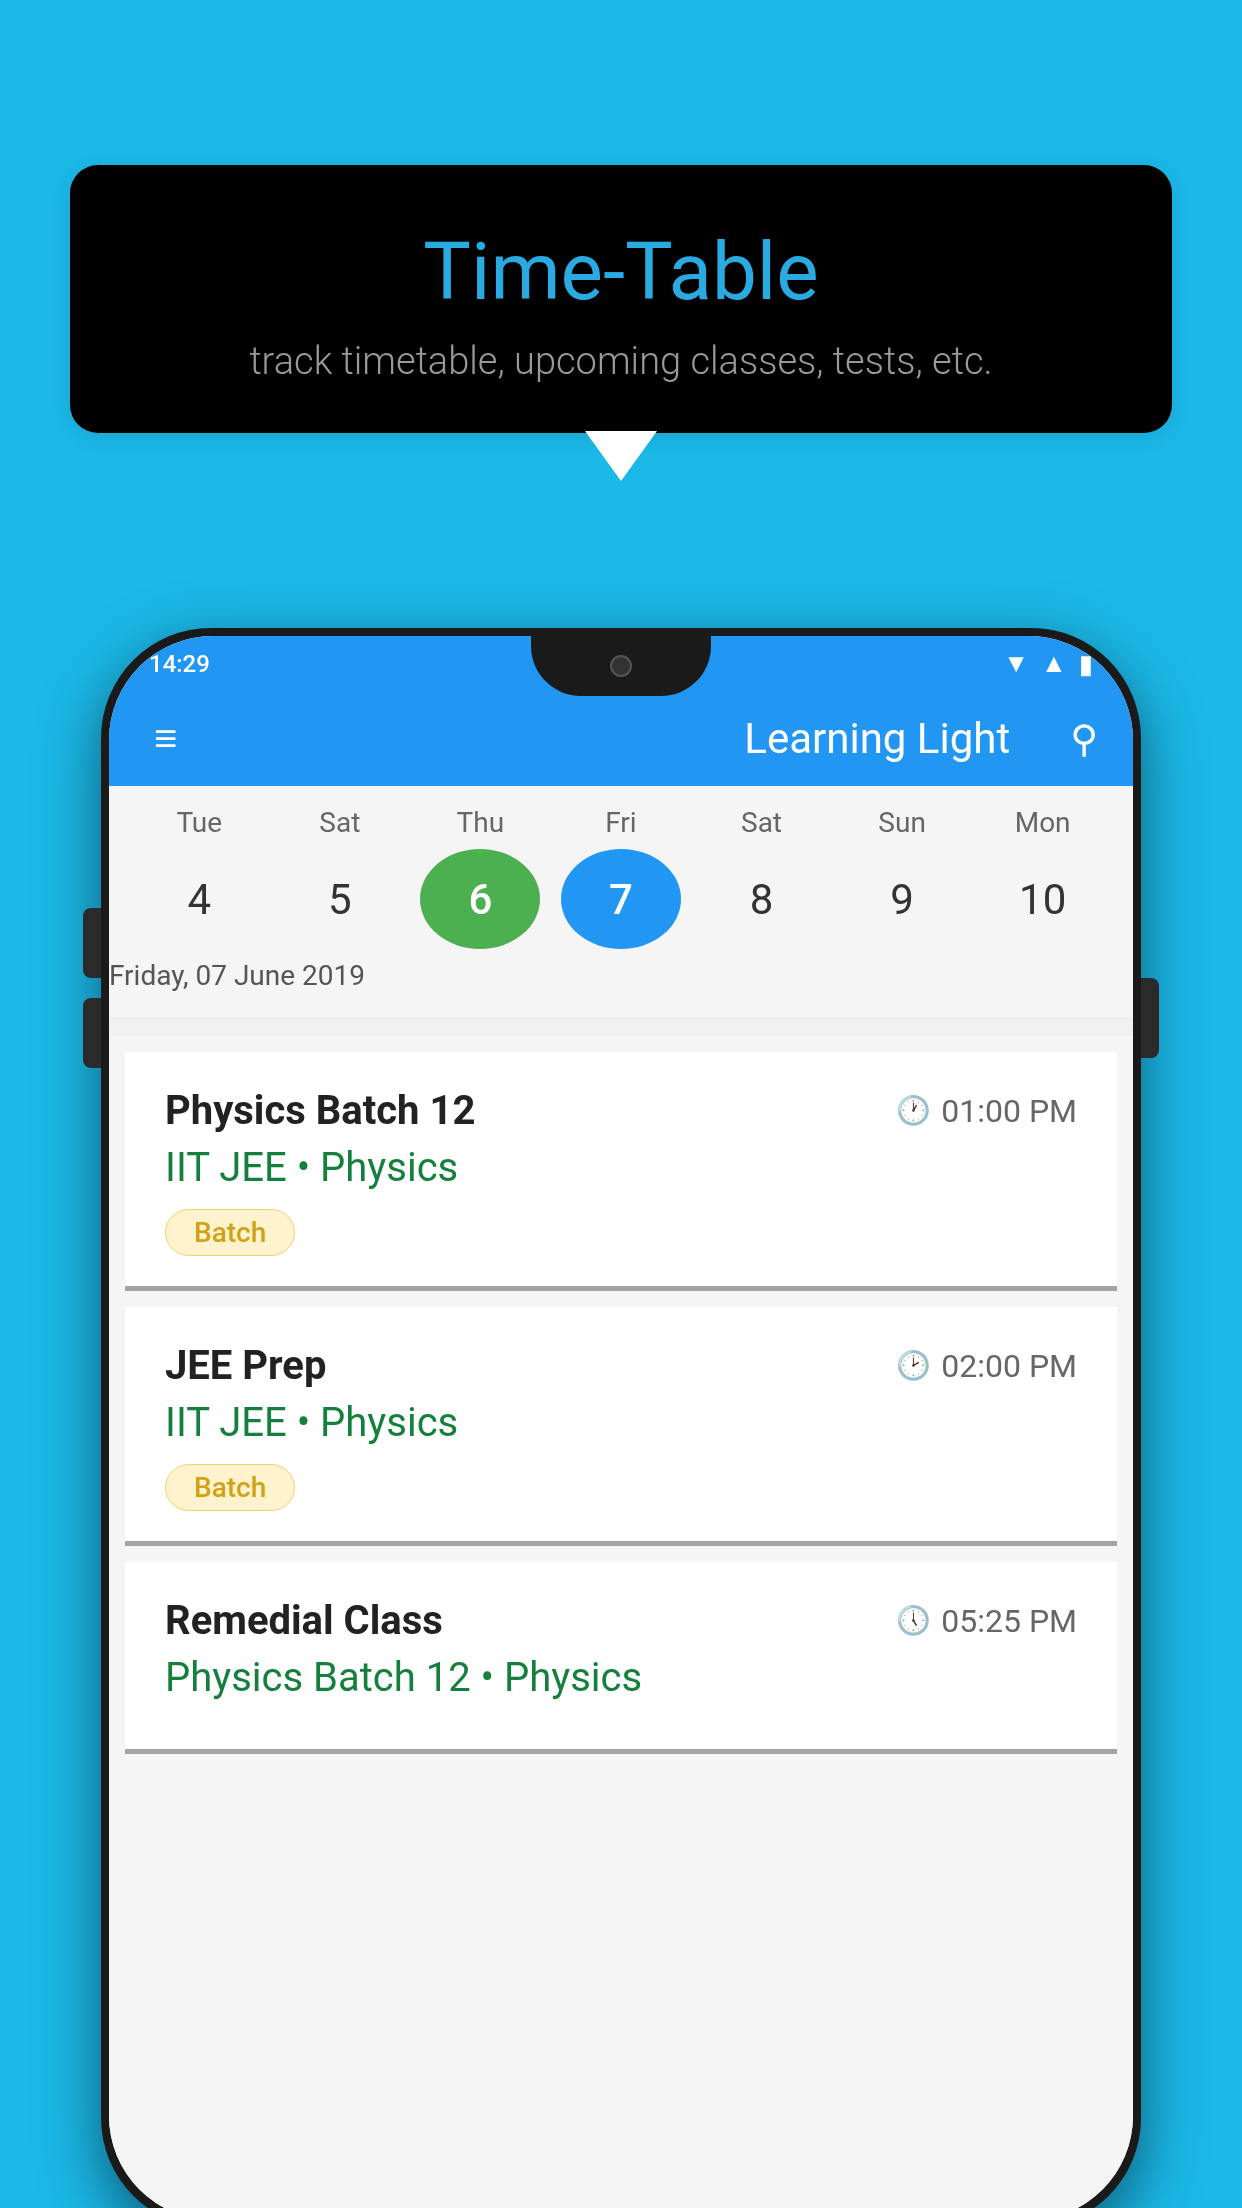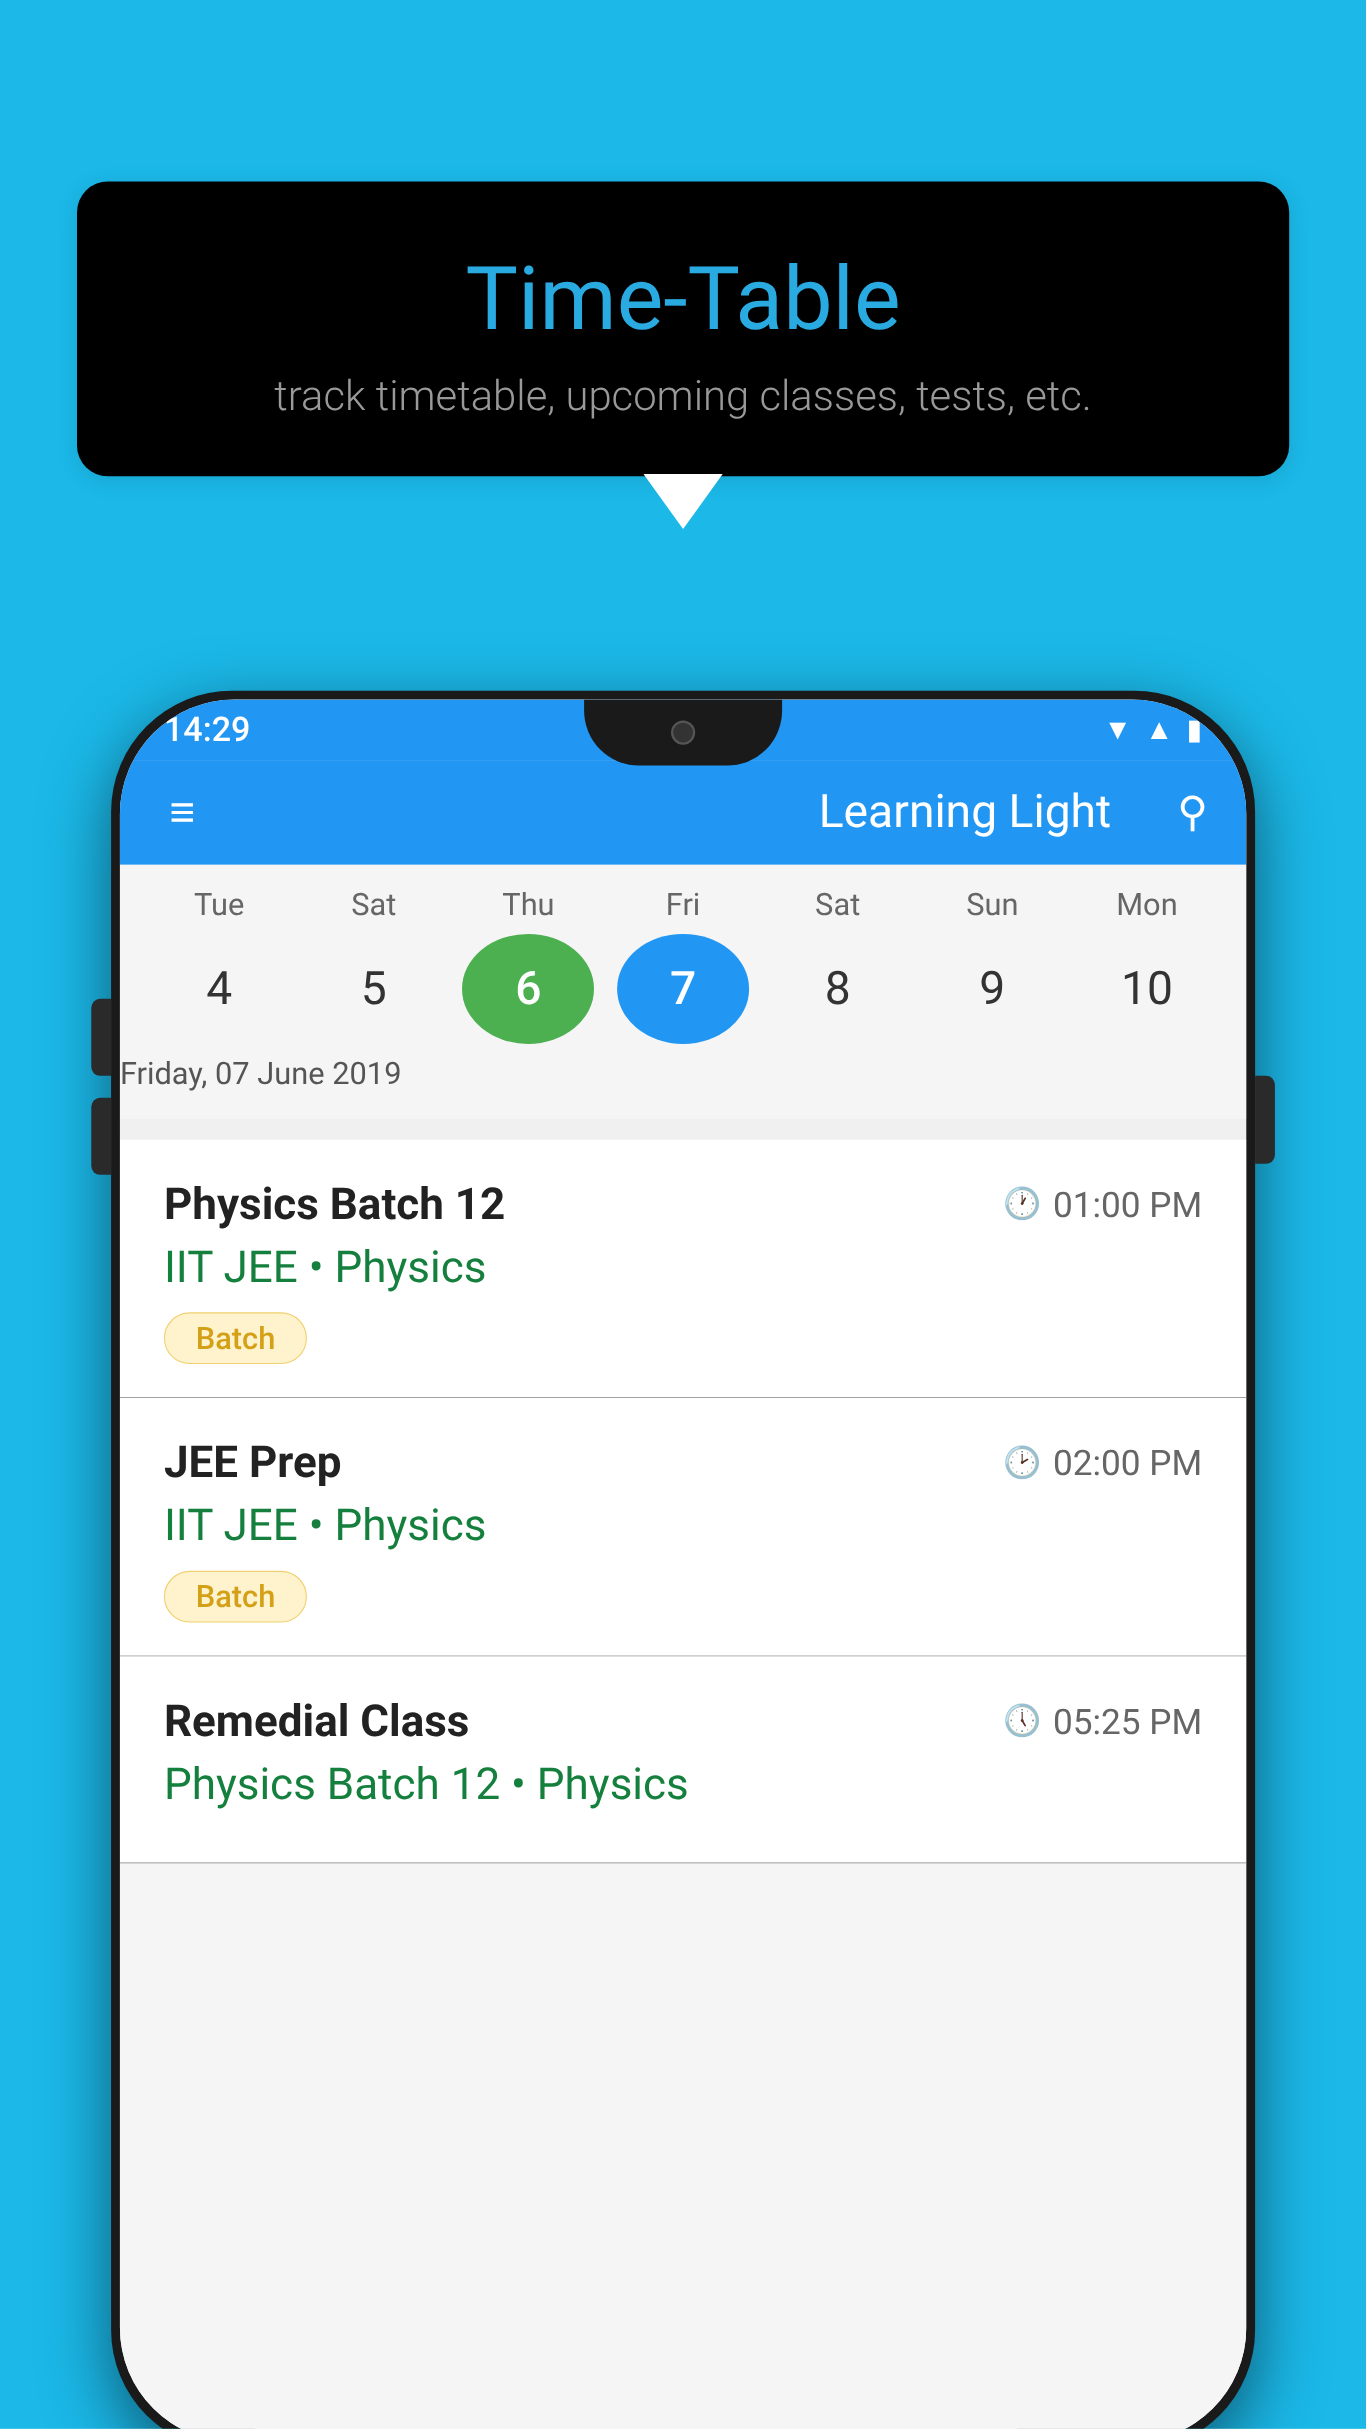--- a/index.html
+++ b/index.html
@@ -78,21 +78,21 @@
       right: 0;
       height: 55px;
       background: #2196F3;
       display: flex;
       align-items: center;
       padding: 0 40px;
       z-index: 20;
     }
     .status-time {
       color: #fff;
-      font-size: 31px;
+      font-size: 24px;
       font-weight: 500;
       flex: 1;
     }
     .status-icons {
       display: flex;
       align-items: center;
       gap: 12px;
     }
 
     
@@ -215,23 +215,23 @@
       top: 400px;
       left: 0;
       right: 0;
       bottom: 0;
       background: #f5f5f5;
       overflow: hidden;
     }
 
     .schedule-item {
       background: #fff;
-      margin: 0;
+      margin: 16px;
       padding: 35px 40px 30px;
-      border-bottom: 1px solid #a3a3a3;
+      border-bottom: 5px solid #a3a3a3;
     }
 
     .schedule-item-header {
       display: flex;
       justify-content: space-between;
       align-items: center;
       margin-bottom: 10px;
     }
     .schedule-item-title {
       font-size: 40px;

